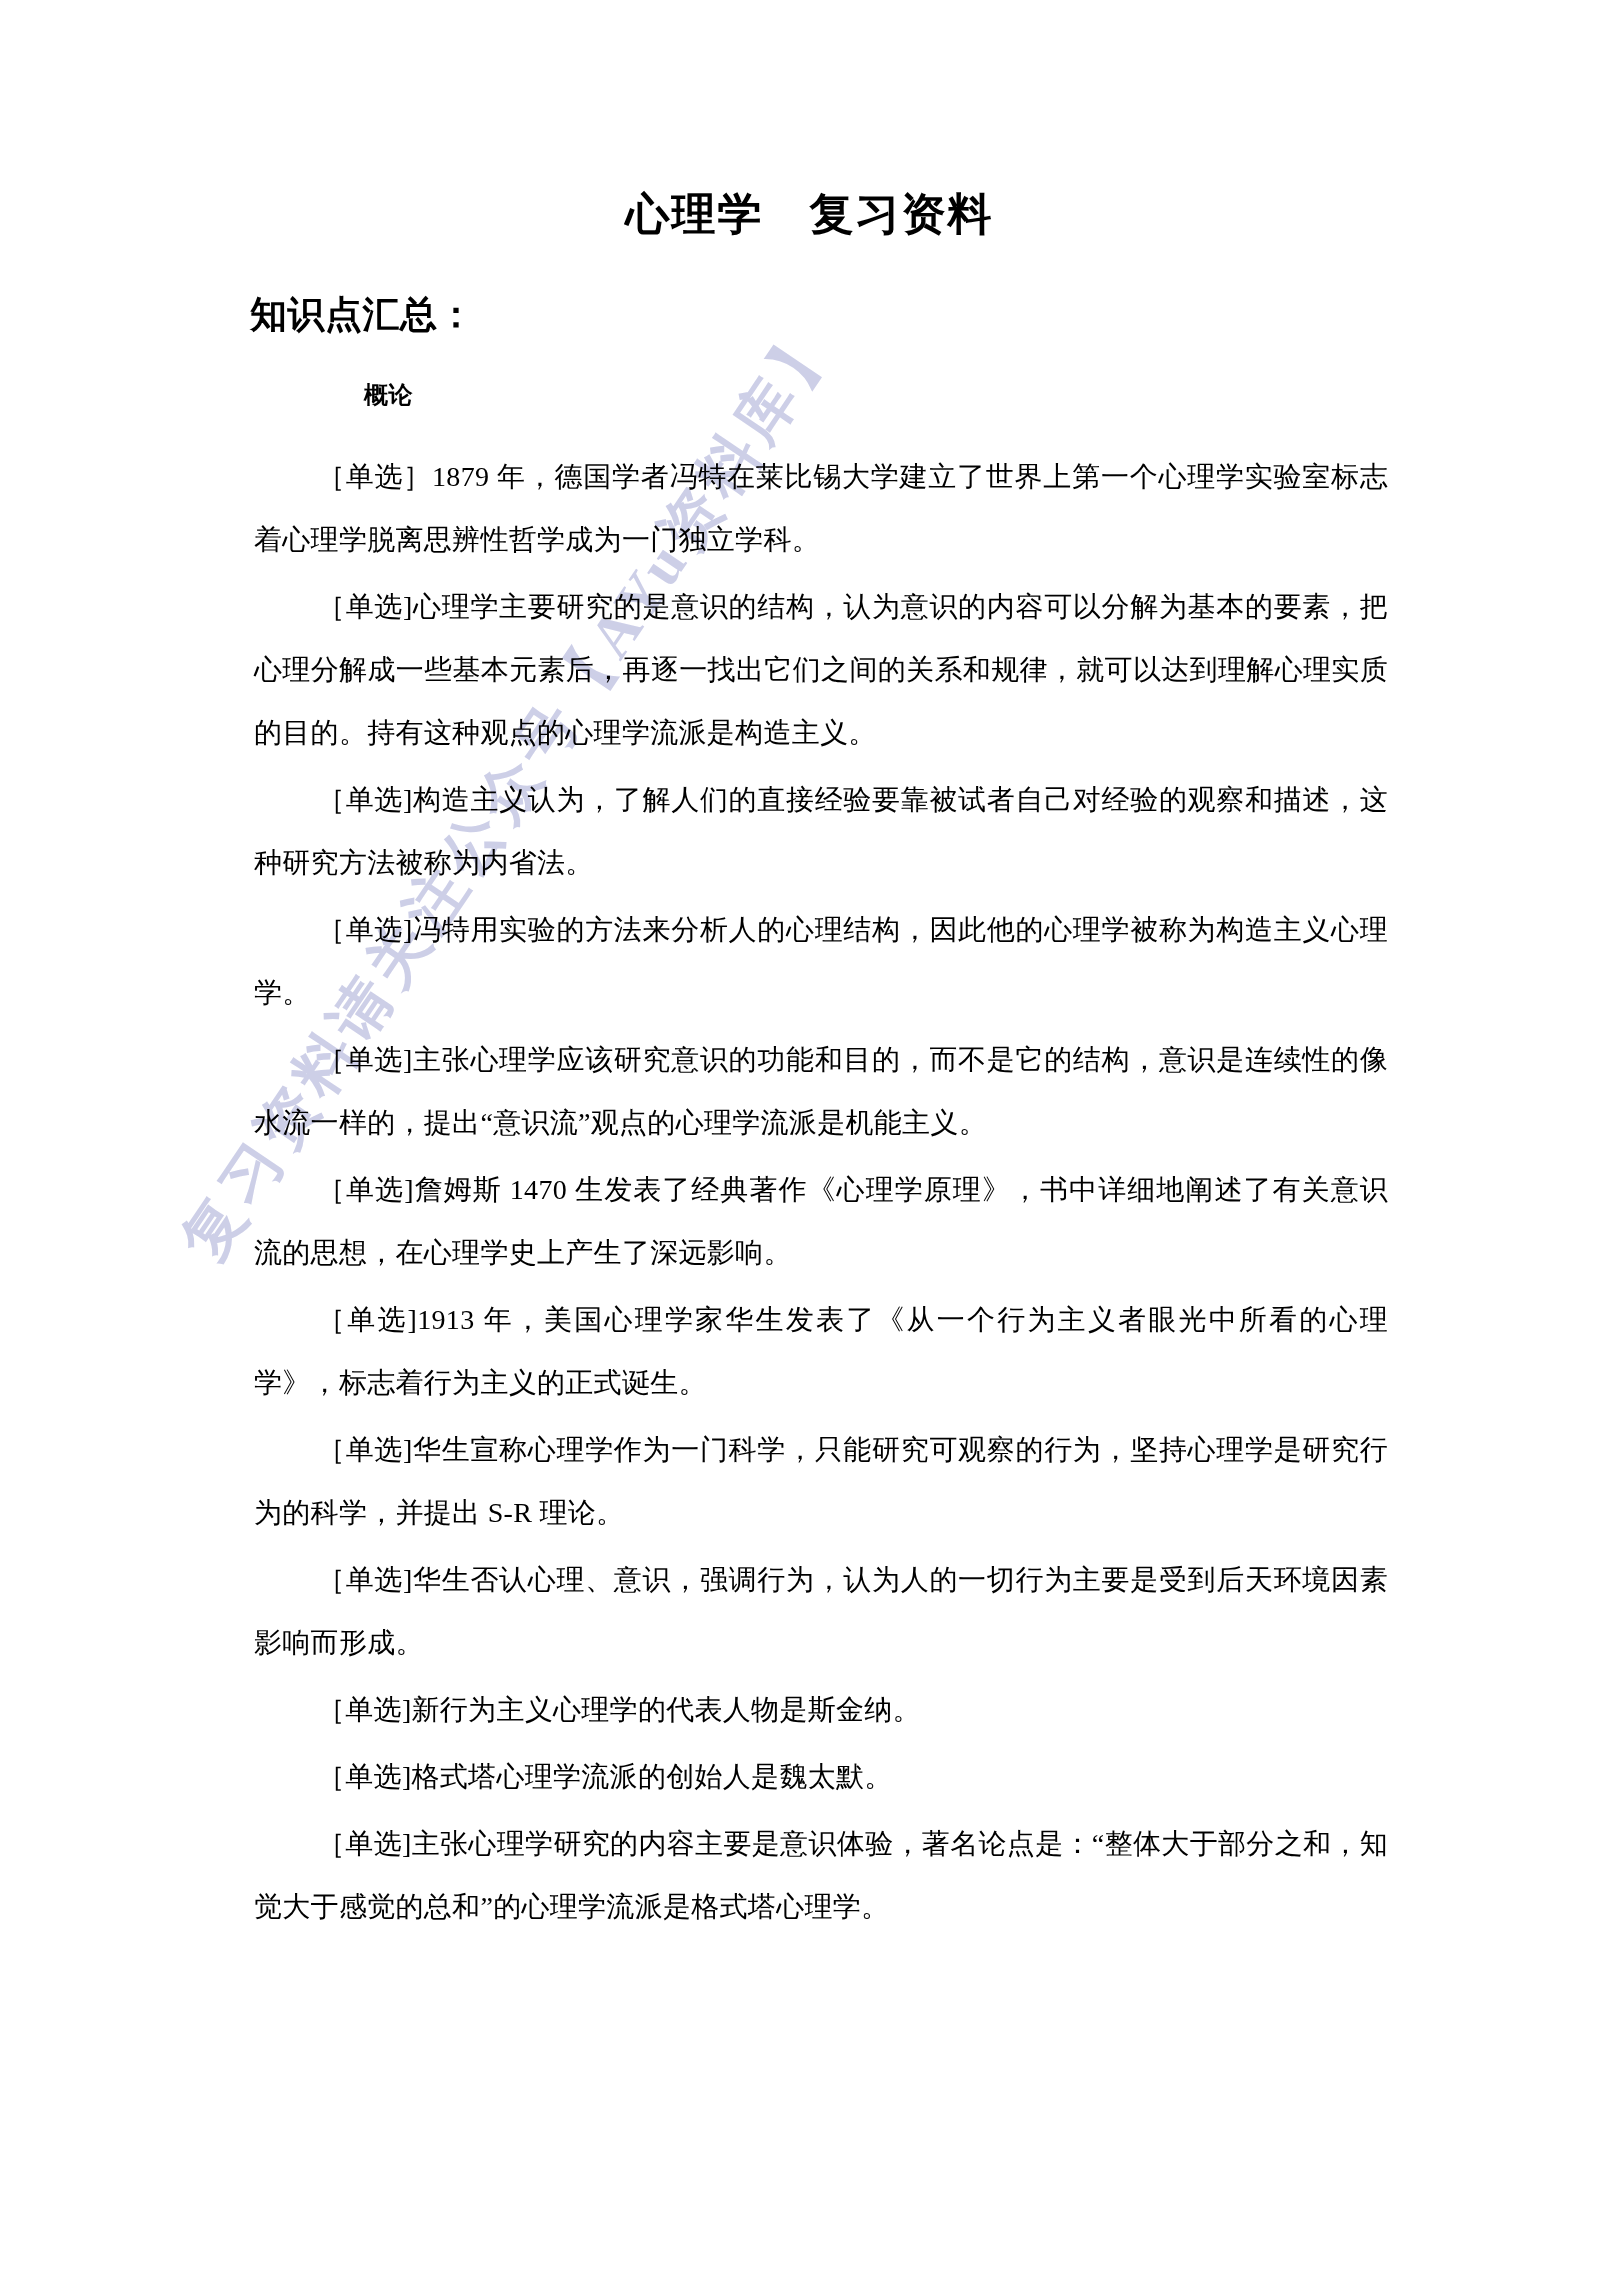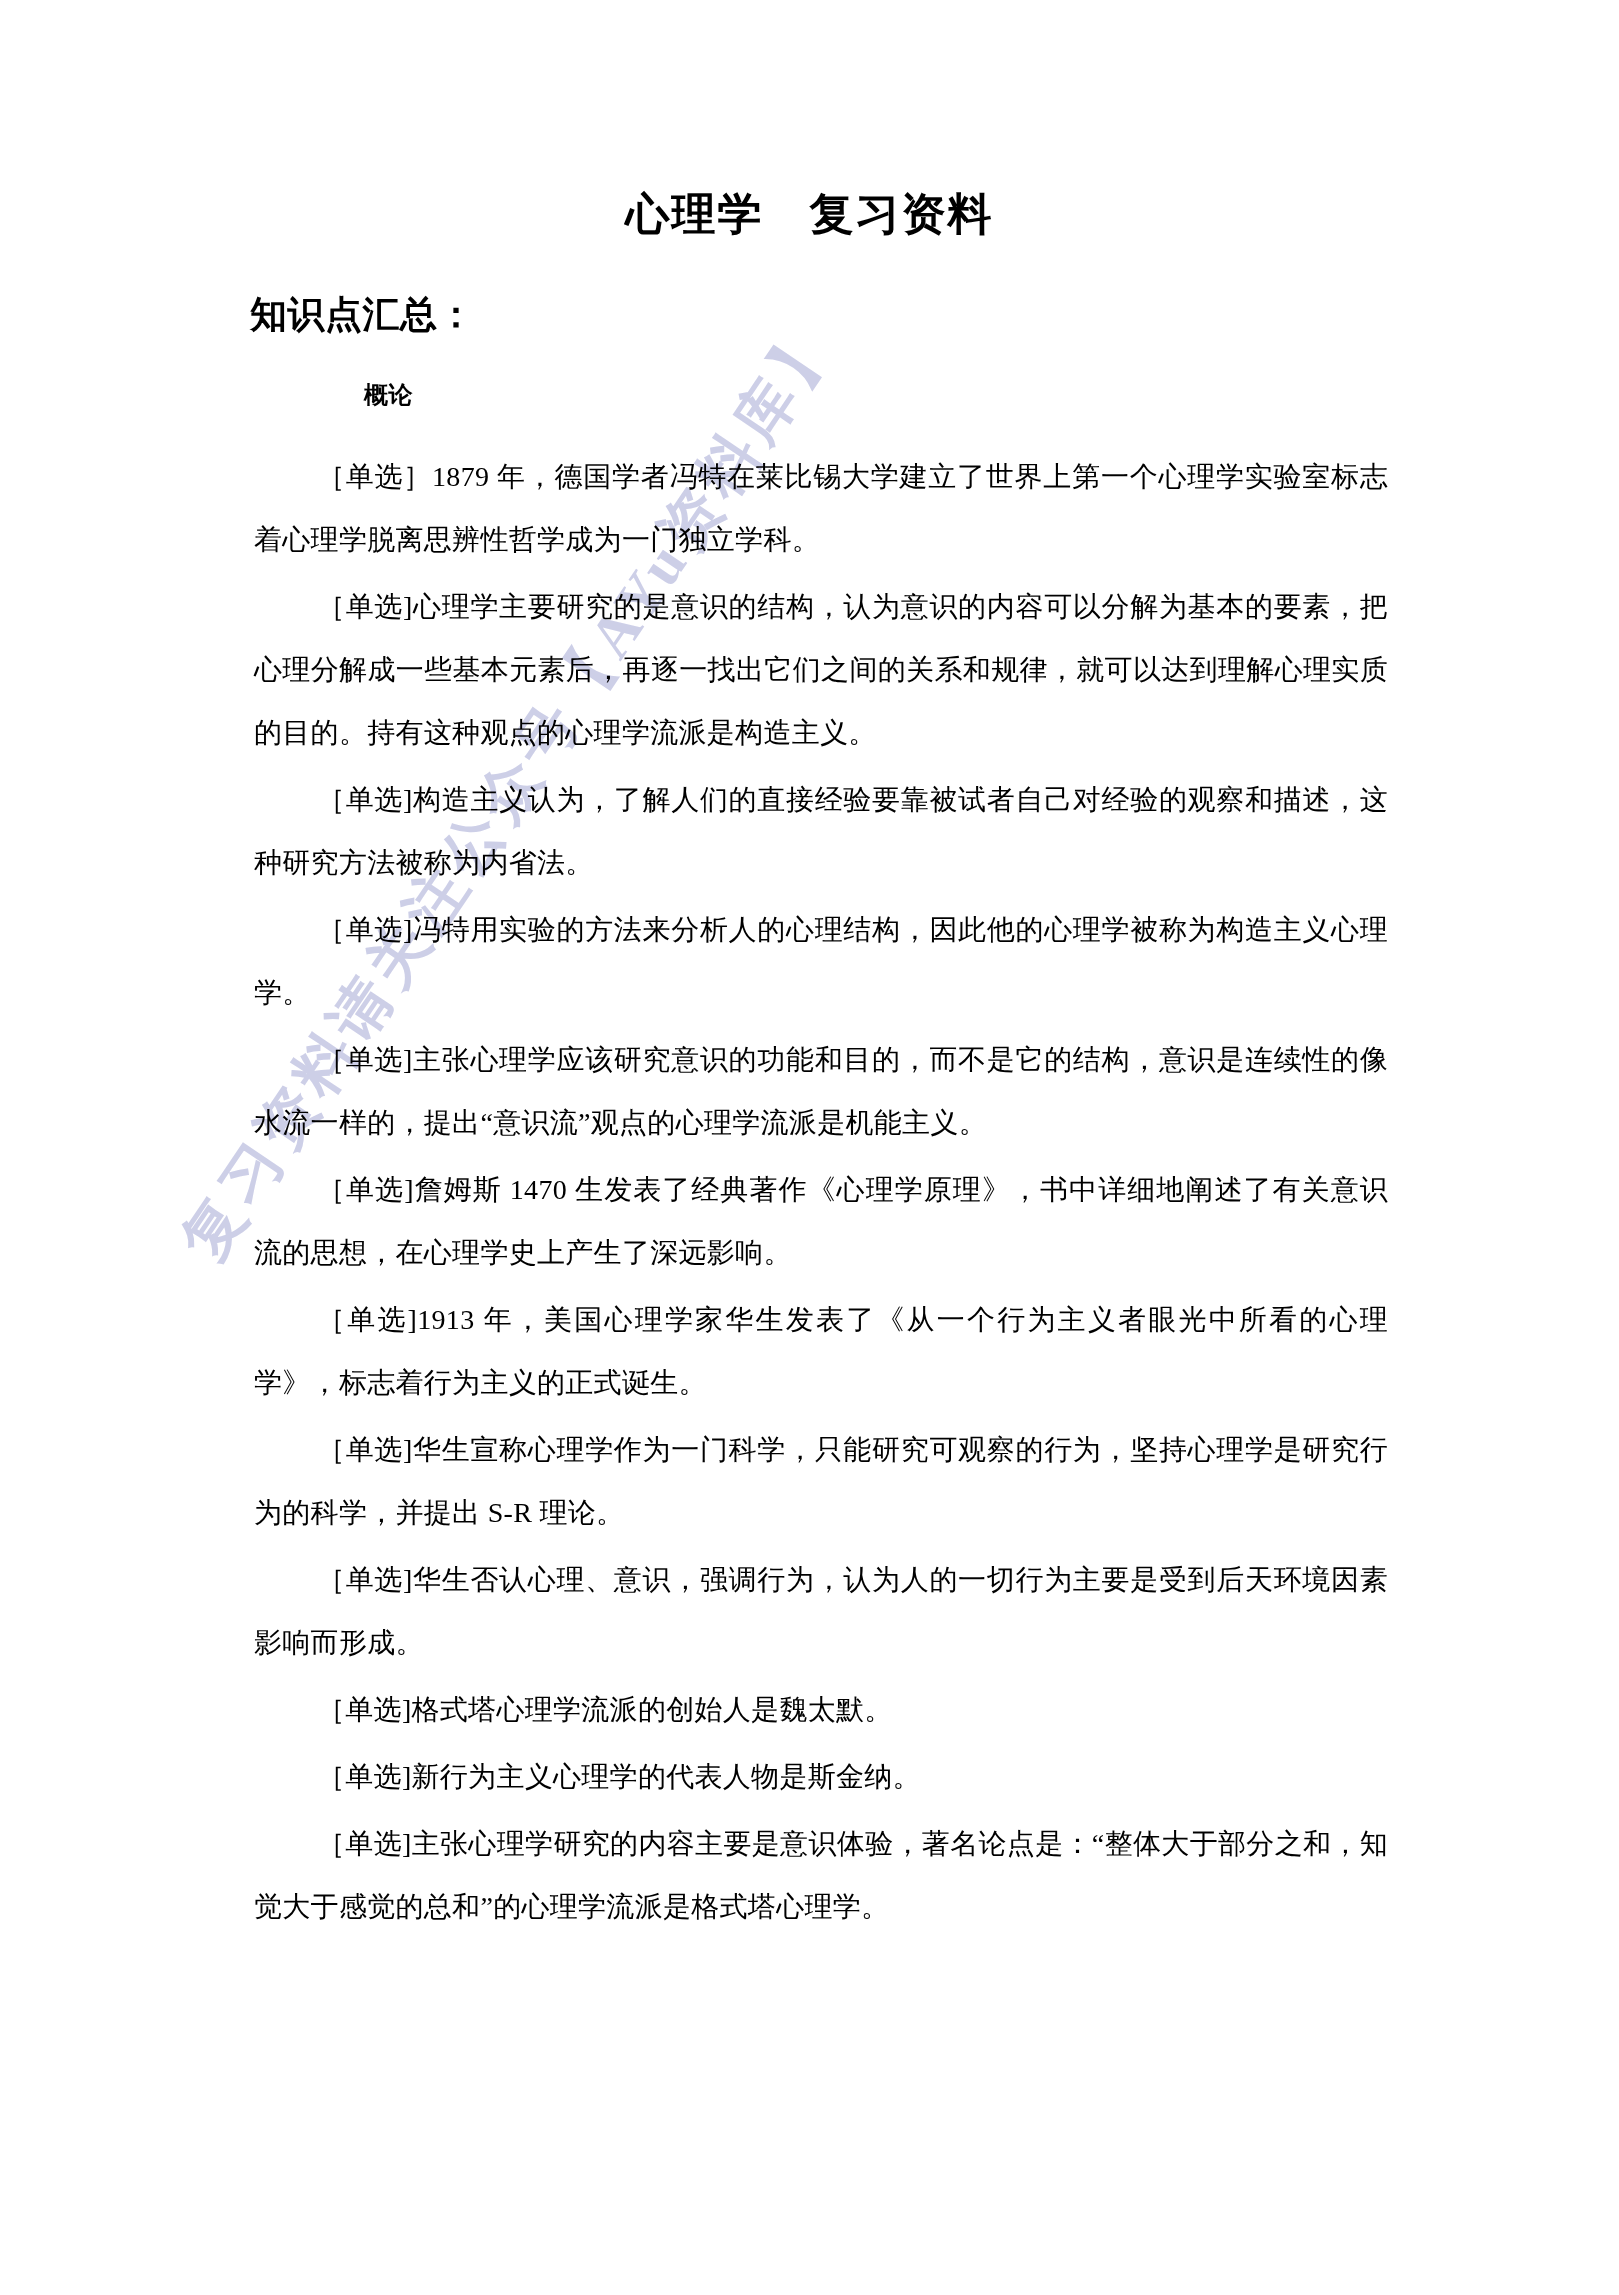--- a/index.html
+++ b/index.html
@@ -133,20 +133,20 @@
     <div id="body-block">
       <p class="para">［单选］1879 年，德国学者冯特在莱比锡大学建立了世界上第一个心理学实验室标志着心理学脱离思辨性哲学成为一门独立学科。</p>
       <p class="para">［单选]心理学主要研究的是意识的结构，认为意识的内容可以分解为基本的要素，把心理分解成一些基本元素后，再逐一找出它们之间的关系和规律，就可以达到理解心理实质的目的。持有这种观点的心理学流派是构造主义。</p>
       <p class="para">［单选]构造主义认为，了解人们的直接经验要靠被试者自己对经验的观察和描述，这种研究方法被称为内省法。</p>
       <p class="para">［单选]冯特用实验的方法来分析人的心理结构，因此他的心理学被称为构造主义心理学。</p>
       <p class="para">［单选]主张心理学应该研究意识的功能和目的，而不是它的结构，意识是连续性的像水流一样的，提出“意识流”观点的心理学流派是机能主义。</p>
       <p class="para">［单选]詹姆斯 1470 生发表了经典著作《心理学原理》，书中详细地阐述了有关意识流的思想，在心理学史上产生了深远影响。</p>
       <p class="para">［单选]1913 年，美国心理学家华生发表了《从一个行为主义者眼光中所看的心理学》，标志着行为主义的正式诞生。</p>
       <p class="para">［单选]华生宣称心理学作为一门科学，只能研究可观察的行为，坚持心理学是研究行为的科学，并提出 S-R 理论。</p>
       <p class="para">［单选]华生否认心理、意识，强调行为，认为人的一切行为主要是受到后天环境因素影响而形成。</p>
+      <p class="para">［单选]新行为主义心理学的代表人物是斯金纳。</p>
       <p class="para">［单选]格式塔心理学流派的创始人是魏太默。</p>
-      <p class="para">［单选]新行为主义心理学的代表人物是斯金纳。</p>
       <p class="para">［单选]主张心理学研究的内容主要是意识体验，著名论点是：“整体大于部分之和，知觉大于感觉的总和”的心理学流派是格式塔心理学。</p>
     </div>
 
   </div>
 </div>
 
 
 </body></html>

